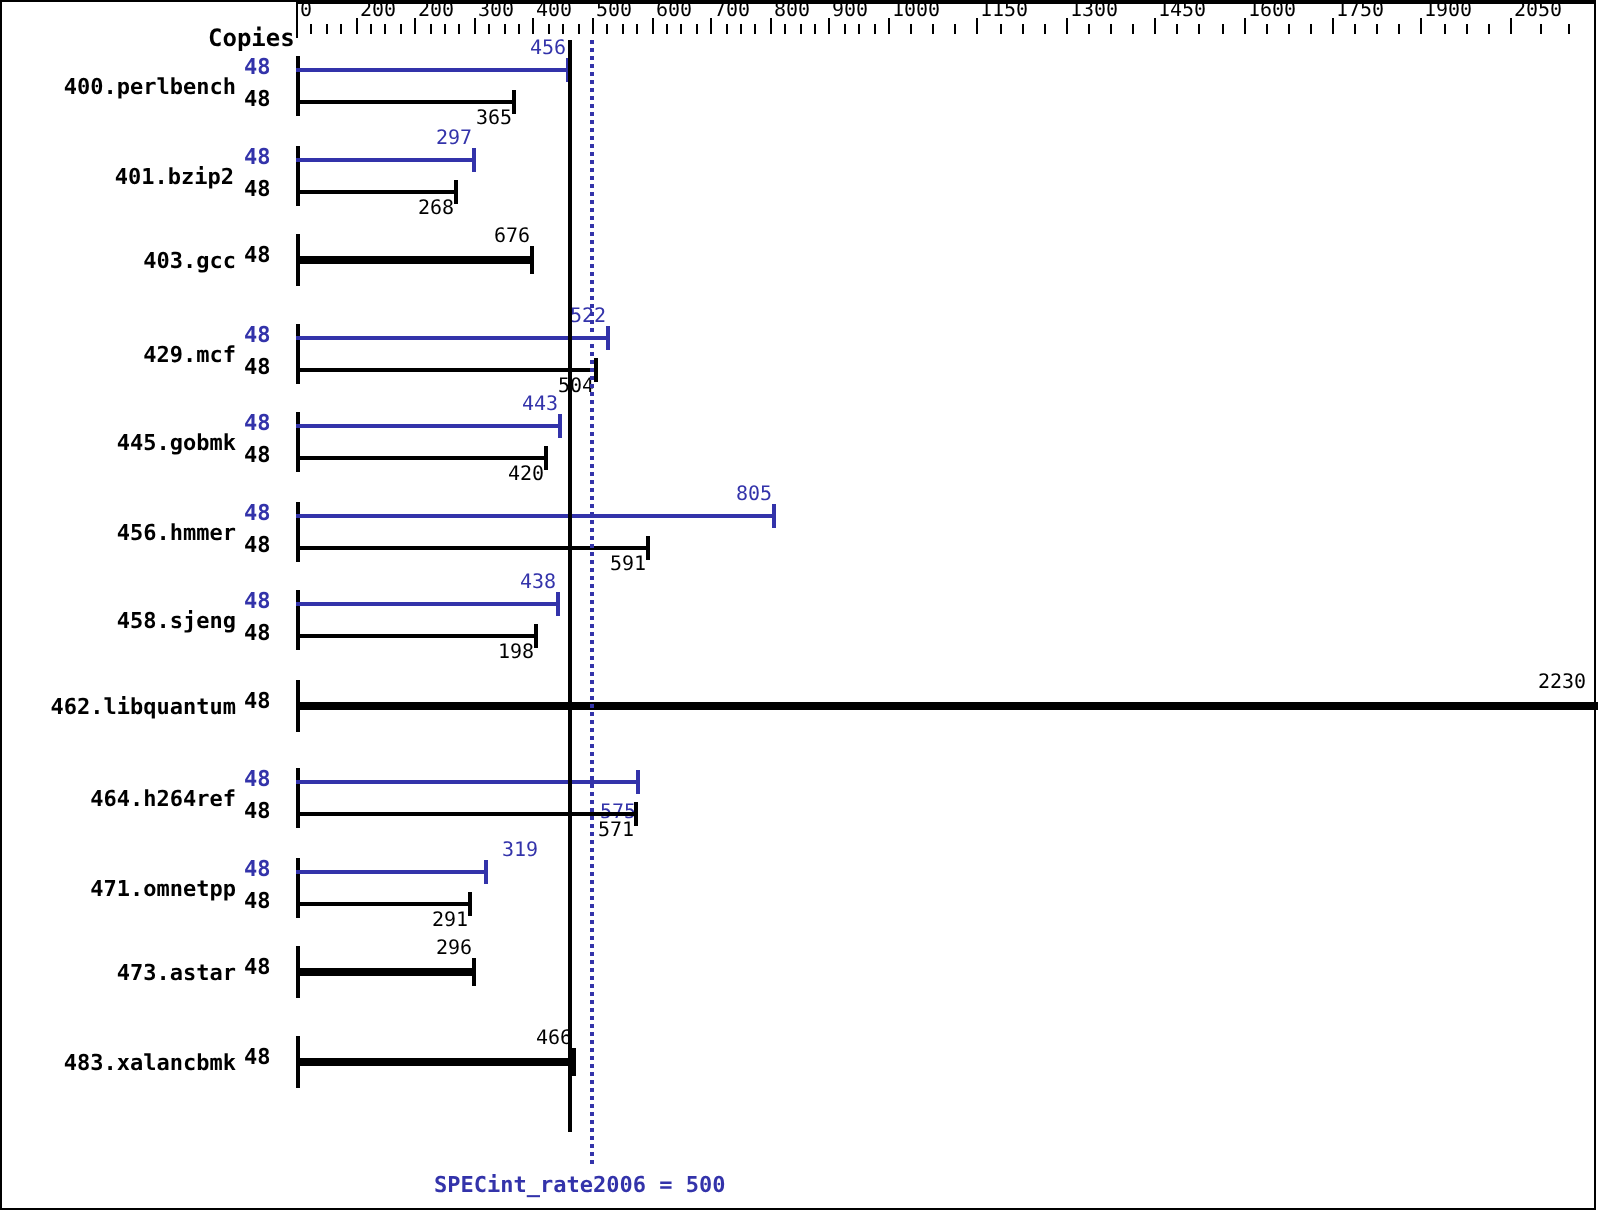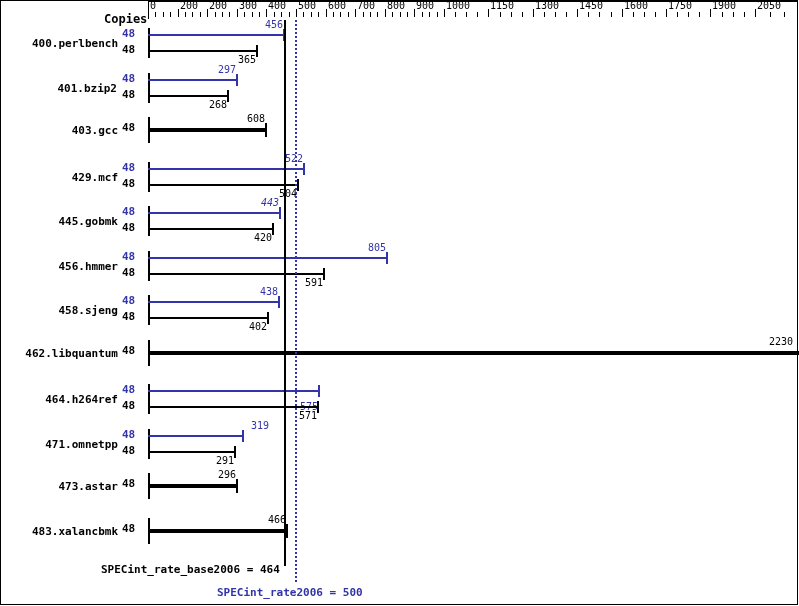--- a/index.html
+++ b/index.html
@@ -166,37 +166,37 @@
       <div class="vallabel peak" style="left: 218px; top: 63.5px;">297</div>
       <div class="bar base" style="left: 148px; top: 94.5px; width: 79px; height: 2px;"></div>
       <div class="cap base" style="left: 227px; top: 89.5px; height: 12px;"></div>
       <div class="copies base" style="left: 122px; top: 87.5px;">48</div>
       <div class="vallabel base" style="left: 209px; top: 98.5px;">268</div>
       <div class="leftbracket" style="left: 148px; top: 117px; height: 26px;"></div>
       <div class="rowlabel" style="right: 681px; width: 118px; top: 124px;">403.gcc</div>
       <div class="bar base" style="left: 148px; top: 128px; width: 117px; height: 4px;"></div>
       <div class="cap base" style="left: 265px; top: 123px; height: 14px;"></div>
       <div class="copies base" style="left: 122px; top: 121px;">48</div>
-      <div class="vallabel base" style="left: 247px; top: 113px;">608</div>
+      <div class="vallabel base" style="left: 247px; top: 113px;">676</div>
       <div class="leftbracket" style="left: 148px; top: 161.5px; height: 30px;"></div>
       <div class="rowlabel" style="right: 681px; width: 118px; top: 170.5px;">429.mcf</div>
       <div class="bar peak" style="left: 148px; top: 167.5px; width: 155px; height: 2px;"></div>
       <div class="cap peak" style="left: 303px; top: 162.5px; height: 12px;"></div>
       <div class="copies peak" style="left: 122px; top: 160.5px;">48</div>
       <div class="vallabel peak" style="left: 285px; top: 152.5px;">522</div>
       <div class="bar base" style="left: 148px; top: 183.5px; width: 149px; height: 2px;"></div>
       <div class="cap base" style="left: 297px; top: 178.5px; height: 12px;"></div>
       <div class="copies base" style="left: 122px; top: 176.5px;">48</div>
       <div class="vallabel base" style="left: 279px; top: 187.5px;">504</div>
       <div class="leftbracket" style="left: 148px; top: 206px; height: 30px;"></div>
       <div class="rowlabel" style="right: 681px; width: 118px; top: 215px;">445.gobmk</div>
       <div class="bar peak" style="left: 148px; top: 212px; width: 131px; height: 2px;"></div>
       <div class="cap peak" style="left: 279px; top: 207px; height: 12px;"></div>
       <div class="copies peak" style="left: 122px; top: 205px;">48</div>
-      <div class="vallabel peak" style="left: 261px; top: 197px; font-style: italic;">443</div>
+      <div class="vallabel peak" style="left: 261px; top: 197px;">443</div>
       <div class="bar base" style="left: 148px; top: 228px; width: 124px; height: 2px;"></div>
       <div class="cap base" style="left: 272px; top: 223px; height: 12px;"></div>
       <div class="copies base" style="left: 122px; top: 221px;">48</div>
       <div class="vallabel base" style="left: 254px; top: 232px;">420</div>
       <div class="leftbracket" style="left: 148px; top: 250.5px; height: 30px;"></div>
       <div class="rowlabel" style="right: 681px; width: 118px; top: 259.5px;">456.hmmer</div>
       <div class="bar peak" style="left: 148px; top: 256.5px; width: 238px; height: 2px;"></div>
       <div class="cap peak" style="left: 386px; top: 251.5px; height: 12px;"></div>
       <div class="copies peak" style="left: 122px; top: 249.5px;">48</div>
       <div class="vallabel peak" style="left: 368px; top: 241.5px;">805</div>
@@ -206,21 +206,21 @@
       <div class="vallabel base" style="left: 305px; top: 276.5px;">591</div>
       <div class="leftbracket" style="left: 148px; top: 295px; height: 30px;"></div>
       <div class="rowlabel" style="right: 681px; width: 118px; top: 304px;">458.sjeng</div>
       <div class="bar peak" style="left: 148px; top: 301px; width: 130px; height: 2px;"></div>
       <div class="cap peak" style="left: 278px; top: 296px; height: 12px;"></div>
       <div class="copies peak" style="left: 122px; top: 294px;">48</div>
       <div class="vallabel peak" style="left: 260px; top: 286px;">438</div>
       <div class="bar base" style="left: 148px; top: 317px; width: 119px; height: 2px;"></div>
       <div class="cap base" style="left: 267px; top: 312px; height: 12px;"></div>
       <div class="copies base" style="left: 122px; top: 310px;">48</div>
-      <div class="vallabel base" style="left: 249px; top: 321px;">402</div>
+      <div class="vallabel base" style="left: 249px; top: 321px;">198</div>
       <div class="leftbracket" style="left: 148px; top: 339.5px; height: 26px;"></div>
       <div class="rowlabel" style="right: 681px; width: 118px; top: 346.5px; padding-left: 44px;">462.libquantum</div>
       <div class="bar base" style="left: 148px; top: 350.5px; width: 660px; height: 4px;"></div>
       <div class="copies base" style="left: 122px; top: 343.5px;">48</div>
       <div class="vallabel base" style="left: 769px; top: 335.5px;">2230</div>
       <div class="leftbracket" style="left: 148px; top: 384px; height: 30px;"></div>
       <div class="rowlabel" style="right: 681px; width: 118px; top: 393px;">464.h264ref</div>
       <div class="bar peak" style="left: 148px; top: 390px; width: 170px; height: 2px;"></div>
       <div class="cap peak" style="left: 318px; top: 385px; height: 12px;"></div>
       <div class="copies peak" style="left: 122px; top: 383px;">48</div>
@@ -392,15 +392,14 @@
         <i></i>
         <i></i>
         <i></i>
         <i></i>
         <i></i>
         <i></i>
         <i></i>
       </div>
     </div>
 
-  <div class="foot-base" id="foot-base" style="top: 563px; left: 101px;">SPECint_rate_base2006 = 464</div>
   <div class="foot-peak" id="foot-peak" style="top: 586px; left: 217px;">SPECint_rate2006 = 500</div>
 </div>
 
 </body></html>

